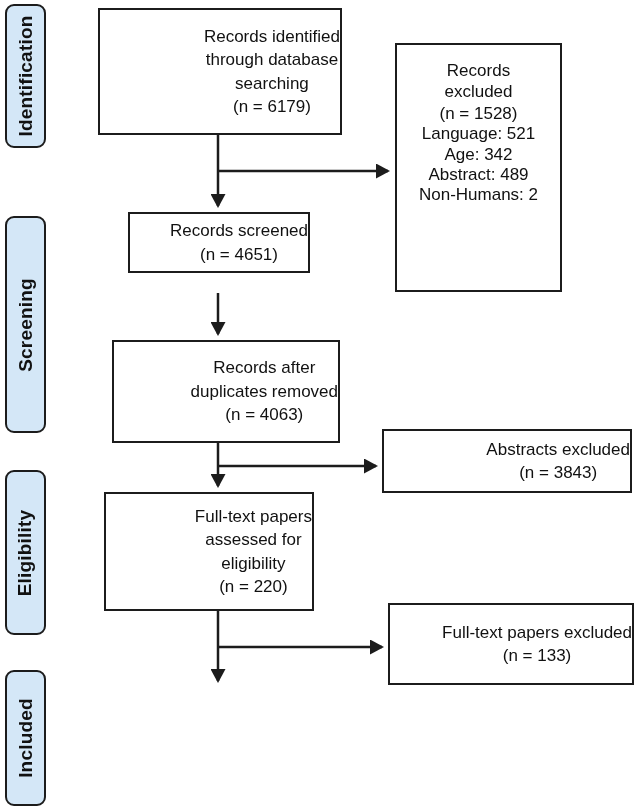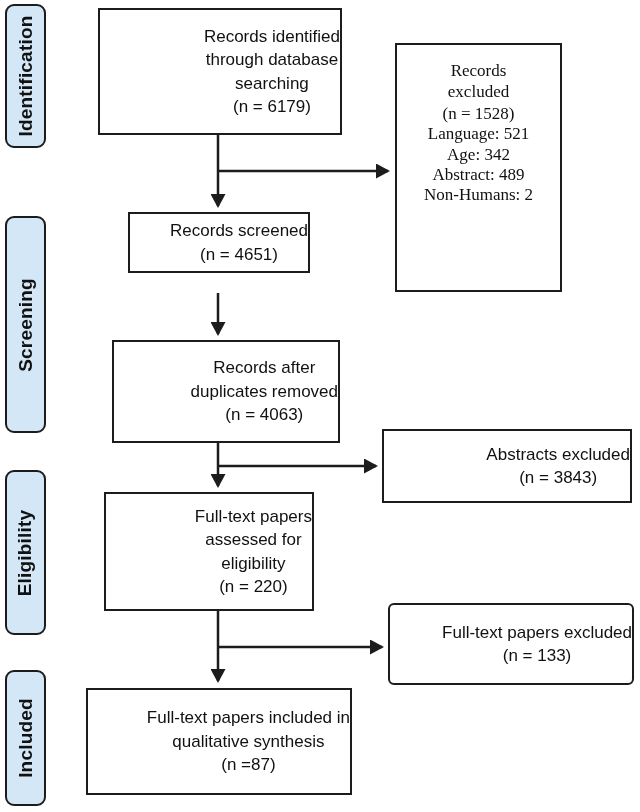--- a/index.html
+++ b/index.html
@@ -53,21 +53,20 @@
     text-align: center;
     font-size: 17px;
     line-height: 1.38;
   }
   .fbox .txt { white-space: pre-line; }
   
   .rbox {
     flex-direction: column;
     justify-content: flex-start;
     padding-top: 15px;
-    font-family: Liberation Serif, serif;
   }
   .rbox .rhead { white-space: pre-line; line-height: 1.26; }
   .rbox .ritem { line-height: 1.2; }
 </style>
 </head>
 <body>
 
 <div class="canvas">
 
   <svg class="arrows" width="640" height="812" viewBox="0 0 640 812" xmlns="http://www.w3.org/2000/svg">
@@ -116,39 +115,34 @@
 (n = 4063)</span>
   </div>
 
   <div class="fbox" style="left:104px; top:492px; width:210px; height:119px;">
     <span class="txt">Full-text papers
 assessed for
 eligibility
 (n = 220)</span>
   </div>
 
-  <div class="fbox" style="left:86px; top:688px; width:266px; height:107px;">
-    <span class="txt">Full-text papers included in
-qualitative synthesis
-(n =87)</span>
-  </div>
 
   <div class="fbox rbox" style="left:395px; top:43px; width:167px; height:249px;">
     <div class="rhead">Records
 excluded
 (n = 1528)</div>
     <div class="ritem">Language: 521</div>
     <div class="ritem">Age: 342</div>
     <div class="ritem">Abstract: 489</div>
     <div class="ritem">Non-Humans: 2</div>
   </div>
 
-  <div class="fbox" style="left:382px; top:429px; width:250px; height:74px;">
+  <div class="fbox" style="left:382px; top:429px; width:250px; height:64px;">
     <span class="txt">Abstracts excluded
 (n = 3843)</span>
   </div>
 
-  <div class="fbox" style="left:388px; top:603px; width:246px; height:82px;border-radius:6px;">
+  <div class="fbox" style="left:388px; top:603px; width:246px; height:82px;">
     <span class="txt">Full-text papers excluded
 (n = 133)</span>
   </div>
 
 </div>
 
 </body></html>

